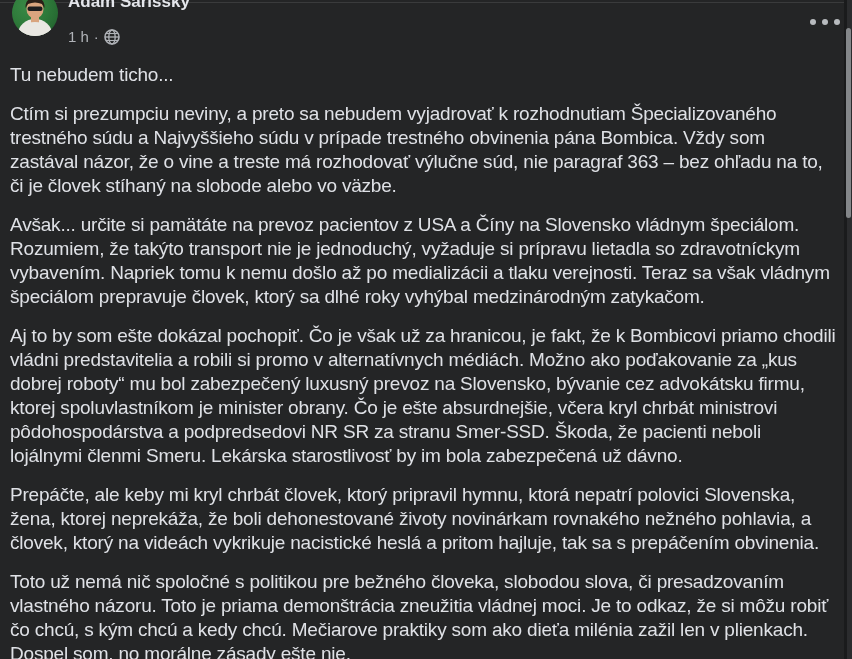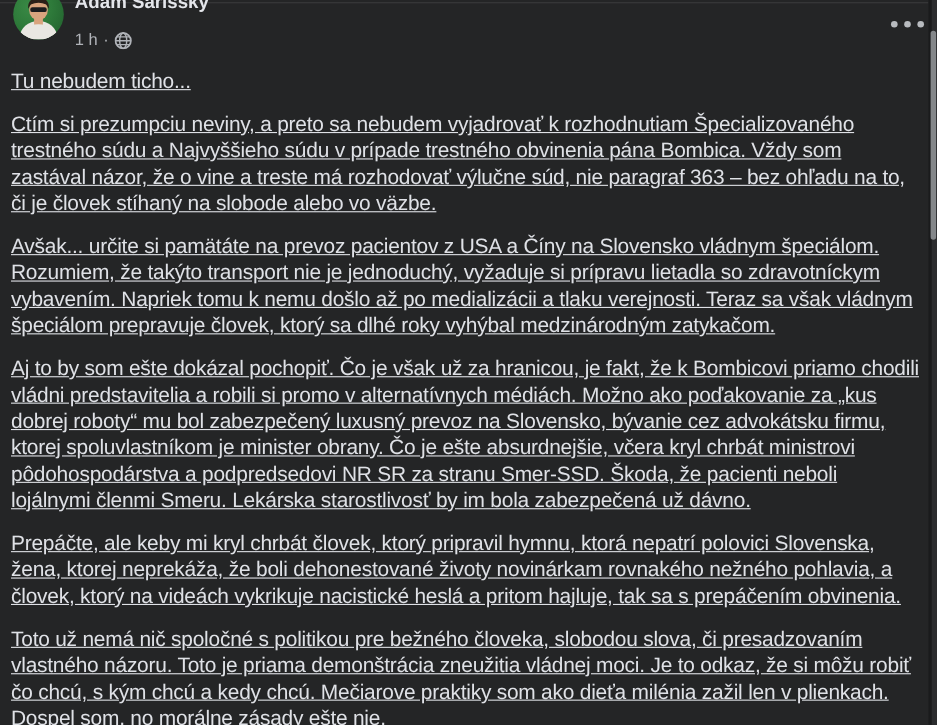--- a/index.html
+++ b/index.html
@@ -50,21 +50,21 @@
   }
 
   
   .content {
     position: relative; z-index: 1;
     padding: 13px 16px 0 10px;
     color: #dfe1e6;
     font-size: 19px; line-height: 24px;
     letter-spacing: -0.2px;
   }
-  .content p { margin-bottom: 15px; text-decoration: underline; }
+  .content p { margin-bottom: 15px; }
   .content p:last-child { margin-bottom: 0; }
 
   
   .scrollbar-track {
     position: absolute; right: 0; top: 0;
     width: 8px; height: 659px;
     background: #2b2c2e;
     border-left: 3px solid #1a1b1c;
     z-index: 2;
   }

